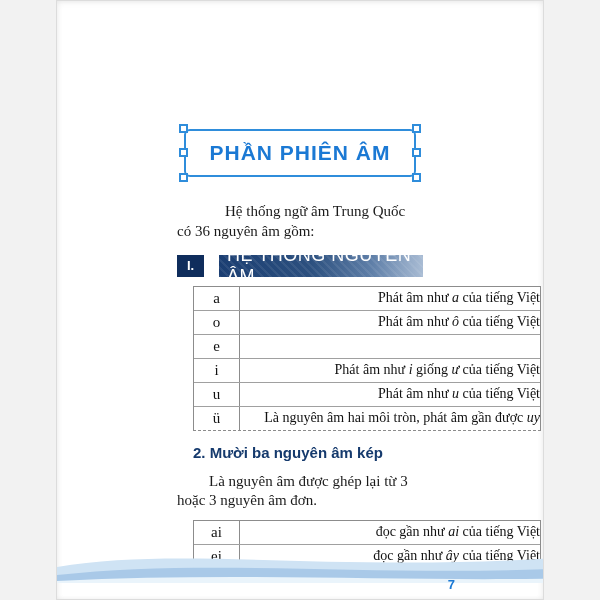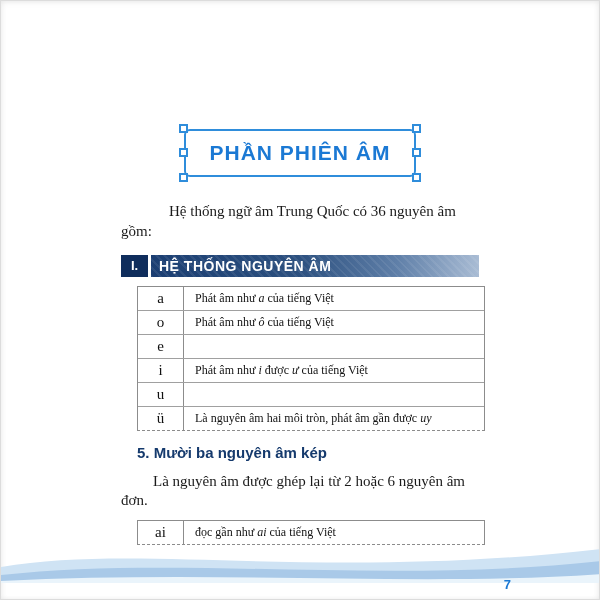--- a/index.html
+++ b/index.html
@@ -1,17 +1,17 @@
 <!DOCTYPE html>
 <html><head>
 <meta charset="utf-8">
 <style>
   html,body{margin:0;padding:0;background:#f2f2f2;font-family:"Liberation Serif",serif;}
   .page{
-    position:relative;width:600px;height:600px;margin:0 auto;background:#ffffff;
+    position:relative;width:488px;height:600px;margin:0 auto;background:#ffffff;
     border:1px solid #dcdcdc;box-sizing:border-box;overflow:hidden;
     box-shadow:inset 0 2px 6px rgba(0,0,0,0.05), inset 2px 0 5px rgba(0,0,0,0.03), inset -2px 0 5px rgba(0,0,0,0.03);
   }
   
   .title-frame{
     position:relative;width:228px;margin:128px auto 0;height:44px;
     border:2px solid #2f8ddb;border-radius:6px;background:#fff;
     display:flex;align-items:center;justify-content:center;
   }
   .title-text{
@@ -32,46 +32,47 @@
   }
   .section-bar{
     display:flex;align-items:stretch;height:22px;margin-top:13px;
   }
   .section-num{
     width:27px;background:#0f2d5c;color:#fff;
     font-family:"Liberation Sans",sans-serif;font-weight:bold;font-size:13px;
     display:flex;align-items:center;justify-content:center;margin-right:3px;
   }
   .section-title{
-    flex:1;color:#fff;font-family:"Liberation Sans",sans-serif;font-weight:bold;
-    font-size:14px;letter-spacing:0.5px;display:flex;align-items:center;padding-left:8px;
+    flex:1;color:#fff;font-family:"Liberation Sans",sans-serif;font-weight:normal;
+    font-size:18px;letter-spacing:0.5px;display:flex;align-items:center;padding-left:8px;
     background-image:
       repeating-linear-gradient(45deg, rgba(255,255,255,0.07) 0 2px, rgba(255,255,255,0) 2px 6px),
       linear-gradient(90deg,#1b3e72 0%,#2c507f 45%,#5f7fa8 75%,#a9bcd4 100%);
+    margin-left: 12px;
   }
   .sub-heading{
     margin:13px 0 0 16px;font-family:"Liberation Sans",sans-serif;font-weight:bold;
     font-size:15px;color:#153a6d;
   }
   .note{
     margin:11px 0 0 0;font-size:15px;color:#1a1a1a;text-indent:32px;line-height:1.3;
   }
   
   .vtable{
     margin:9px 0 0 16px;width:348px;
     border:1px solid #8c8c8c;border-bottom-style:dashed;box-sizing:border-box;background:#fff;
   }
   .vrow{display:flex;height:23px;}
   .vrow + .vrow{border-top:1px solid #a0a0a0;}
   .vsym{
     width:46px;border-right:1px solid #8c8c8c;text-align:center;
     font-size:15px;color:#111;line-height:22px;box-sizing:border-box;
   }
   .vdesc{
-    flex:1;padding-left:11px;font-size:12px;color:#111;line-height:22px;white-space:nowrap;overflow:hidden;
+    flex:1;padding-left:11px;font-size:14px;color:#111;line-height:22px;white-space:nowrap;overflow:hidden;text-align:right;
   }
   .vdesc i{font-style:italic;}
   
   .footer-wave{position:absolute;left:0;bottom:16px;width:600px;height:46px;display:block;}
   .page-number{
     position:absolute;right:88px;bottom:7px;
     font-family:"Liberation Sans",sans-serif;font-weight:bold;font-size:13px;color:#1b79d4;
   }
 </style>
 </head>
@@ -106,39 +107,44 @@
       </div>
       <div class="vrow">
         <div class="vsym">o</div>
         <div class="vdesc"><span>Phát âm như </span><i>ô</i><span></span><i></i><span> của tiếng Việt</span></div>
       </div>
       <div class="vrow">
         <div class="vsym">e</div>
       </div>
       <div class="vrow">
         <div class="vsym">i</div>
-        <div class="vdesc"><span>Phát âm như </span><i>i</i><span> được </span><i>ư</i><span> của tiếng Việt</span></div>
+        <div class="vdesc"><span>Phát âm như </span><i>i</i><span> giống </span><i>ư</i><span> của tiếng Việt</span></div>
       </div>
       <div class="vrow">
         <div class="vsym">u</div>
+        <div class="vdesc"><span>Phát âm như </span><i>u</i><span></span><i></i><span> của tiếng Việt</span></div>
       </div>
       <div class="vrow">
         <div class="vsym">ü</div>
         <div class="vdesc"><span>Là nguyên âm hai môi tròn, phát âm gần được </span><i>uy</i><span></span><i></i><span></span></div>
       </div>
     </div>
 
-    <div class="sub-heading">5. Mười ba nguyên âm kép</div>
+    <div class="sub-heading">2. Mười ba nguyên âm kép</div>
 
-    <p class="note">Là nguyên âm được ghép lại từ 2 hoặc 6 nguyên âm đơn.</p>
+    <p class="note">Là nguyên âm được ghép lại từ 3 hoặc 3 nguyên âm đơn.</p>
 
     <div class="vtable">
       <div class="vrow">
         <div class="vsym">ai</div>
         <div class="vdesc"><span>đọc gần như </span><i>ai</i><span></span><i></i><span> của tiếng Việt</span></div>
+      </div>
+      <div class="vrow">
+        <div class="vsym">ei</div>
+        <div class="vdesc"><span>đọc gần như </span><i>ây</i><span></span><i></i><span> của tiếng Việt</span></div>
       </div>
     </div>
 
   </div>
 
   <svg class="footer-wave" viewBox="0 0 600 46" preserveAspectRatio="none" xmlns="http://www.w3.org/2000/svg">
     <path d="M0,30 C140,6 320,44 600,12 L600,46 L0,46 Z" fill="#cfe3f4"></path>
     <path d="M0,38 C180,18 380,48 600,24 L600,46 L0,46 Z" fill="#a9c9e8"></path>
     <path d="M0,44 C220,33 420,50 600,37 L600,46 L0,46 Z" fill="#eaf4fb"></path>
   </svg>

